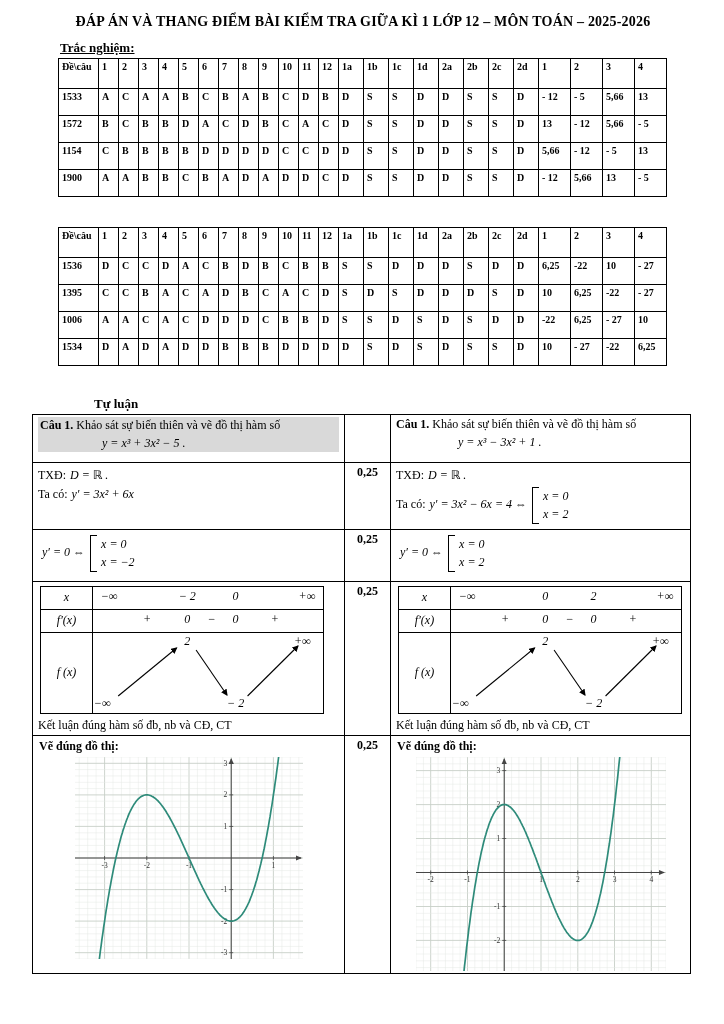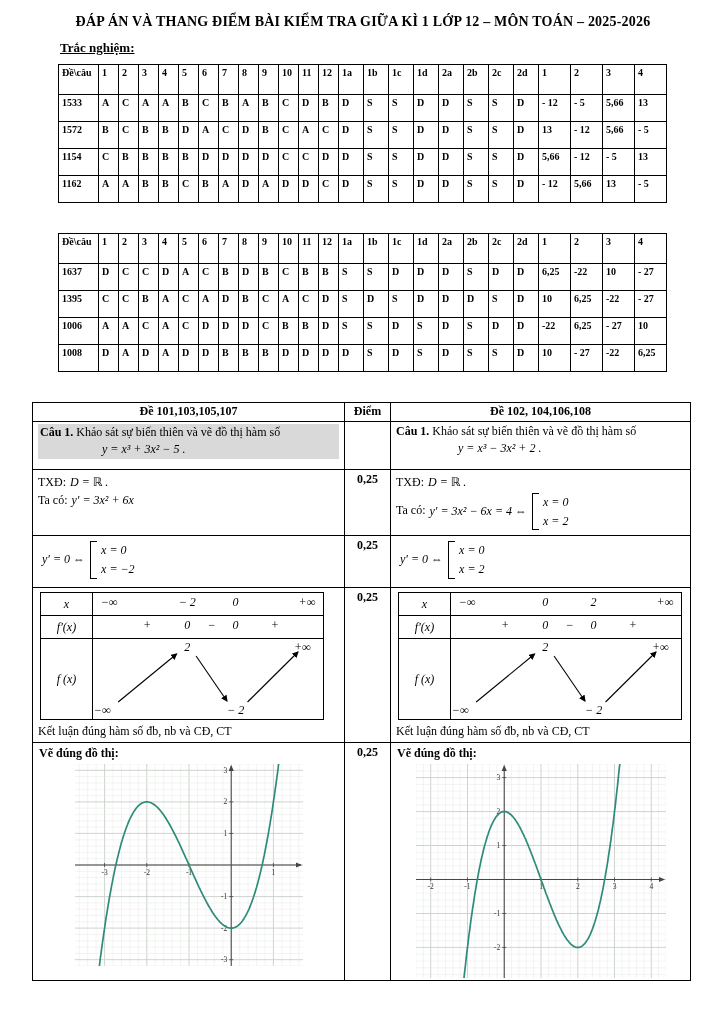--- a/index.html
+++ b/index.html
@@ -6,21 +6,21 @@
   html,body { background:#ffffff; }
   body {
     width:724px; height:1024px;
     font-family:"Liberation Serif","DejaVu Sans",serif;
     color:#000;
   }
   .page { width:724px; height:1000px; padding:14px 30px 8px 32px; overflow:hidden; }
 
   .doc-title { font-size:14px; font-weight:bold; text-align:center; margin-bottom:10px; letter-spacing:.2px; }
 
-  .mc-heading { font-weight:bold; text-decoration:underline; font-size:13px; margin-left:28px; margin-bottom:8px; }
+  .mc-heading { font-weight:bold; text-decoration:underline; font-size:13px; margin-left:28px; margin-bottom:2px; }
 
   table.mc-table { border-collapse:collapse; margin-left:26px; margin-bottom:30px; table-layout:fixed; }
   table.mc-table th, table.mc-table td {
     border:1px solid #000; font-size:10px; font-weight:bold; text-align:left;
     vertical-align:top; padding:2px 1px 2px 3px; line-height:1.15; overflow:hidden;
   }
   table.mc-table th { height:30px; }
   table.mc-table td { height:27px; }
   table.mc-table tr > *:nth-child(1) { width:40px; }
   table.mc-table tr > *:nth-child(n+2):nth-child(-n+13) { width:20px; }
@@ -185,21 +185,21 @@
           <td>D</td>
           <td>S</td>
           <td>S</td>
           <td>D</td>
           <td>5,66</td>
           <td>- 12</td>
           <td>- 5</td>
           <td>13</td>
         </tr>
         <tr>
-          <td>1162</td>
+          <td>1900</td>
           <td>A</td>
           <td>A</td>
           <td>B</td>
           <td>B</td>
           <td>C</td>
           <td>B</td>
           <td>A</td>
           <td>D</td>
           <td>A</td>
           <td>D</td>
@@ -246,21 +246,21 @@
           <th>2c</th>
           <th>2d</th>
           <th>1</th>
           <th>2</th>
           <th>3</th>
           <th>4</th>
         </tr>
       </thead>
       <tbody>
         <tr>
-          <td>1637</td>
+          <td>1536</td>
           <td>D</td>
           <td>C</td>
           <td>C</td>
           <td>D</td>
           <td>A</td>
           <td>C</td>
           <td>B</td>
           <td>D</td>
           <td>B</td>
           <td>C</td>
@@ -327,21 +327,21 @@
           <td>D</td>
           <td>S</td>
           <td>D</td>
           <td>D</td>
           <td>-22</td>
           <td>6,25</td>
           <td>- 27</td>
           <td>10</td>
         </tr>
         <tr>
-          <td>1008</td>
+          <td>1534</td>
           <td>D</td>
           <td>A</td>
           <td>D</td>
           <td>A</td>
           <td>D</td>
           <td>D</td>
           <td>B</td>
           <td>B</td>
           <td>B</td>
           <td>D</td>
@@ -356,48 +356,44 @@
           <td>S</td>
           <td>D</td>
           <td>10</td>
           <td>- 27</td>
           <td>-22</td>
           <td>6,25</td>
         </tr>
       </tbody>
     </table>
 
+  <div class="tl-heading">Tự luận</div>
 
   <table class="essay-table">
     <colgroup>
         <col class="c-left">
         <col class="c-mid">
         <col class="c-right">
       </colgroup>
 
     <tbody>
-        <tr class="essay-header">
-      <td>Đề 101,103,105,107</td>
-      <td>Điểm</td>
-      <td>Đề 102, 104,106,108</td>
-    </tr>
 
     <tr class="row-cau1">
       <td>
         <div class="highlight" style="background: rgb(217, 217, 217);">
           <span class="b">Câu 1.</span>
           <span>Khảo sát sự biến thiên và vẽ đồ thị hàm số</span>
           <div class="formula-line math">y = x³ + 3x² − 5 .</div>
         </div>
       </td>
       <td class="pts"></td>
       <td>
         <span class="b">Câu 1.</span>
         <span>Khảo sát sự biến thiên và vẽ đồ thị hàm số</span>
-        <div class="formula-line math">y = x³ − 3x² + 2 .</div>
+        <div class="formula-line math">y = x³ − 3x² + 1 .</div>
       </td>
     </tr>
 
     <tr class="row-txd">
       <td>
         <div class="line">
           <span>TXĐ:</span><span class="math">D = ℝ .</span>
         </div>
         <div class="line">
           <span>Ta có:</span><span class="math">y′ = 3x² + 6x</span>

